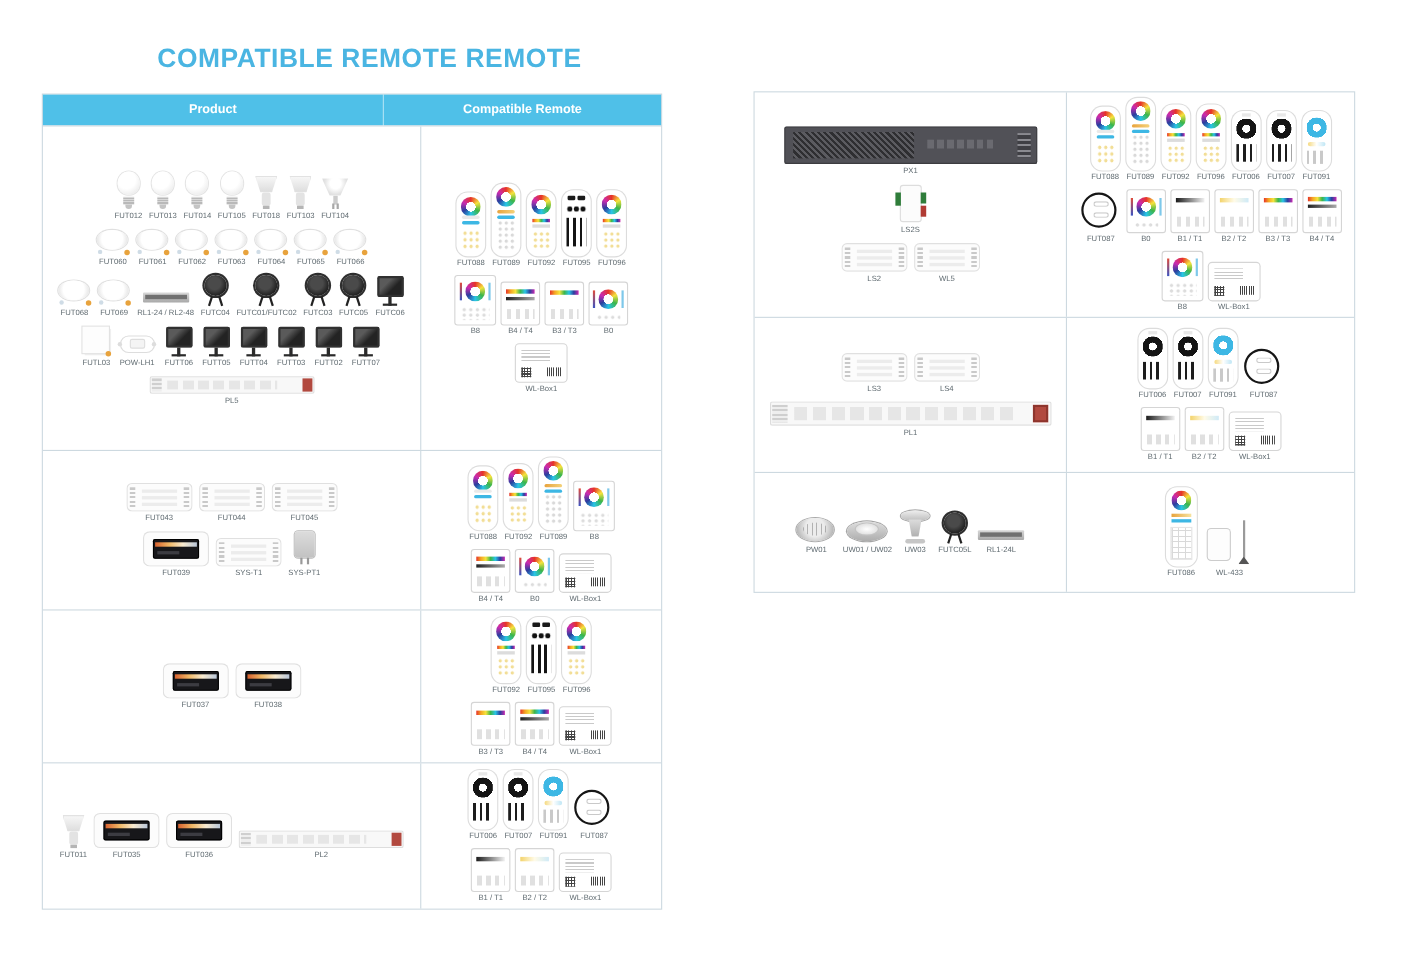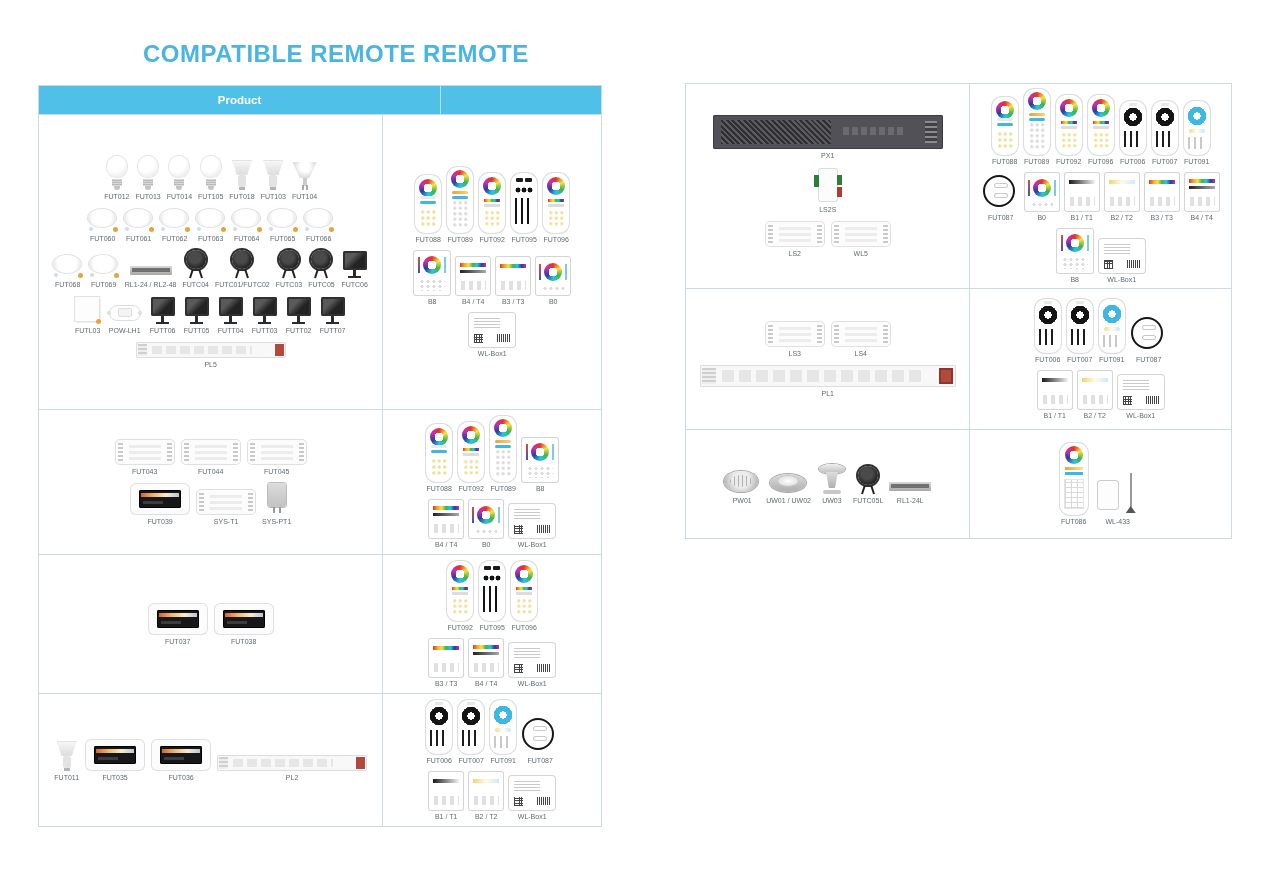--- a/index.html
+++ b/index.html
@@ -11,21 +11,21 @@
              conic-gradient(#e63329,#f5e33d,#3cb54a,#29c5e6,#2b3e9e,#c92bb0,#e63329);
   }
   *{box-sizing:border-box;margin:0;padding:0}
   html,body{width:1280px;height:874px;background:#fff;font-family:"Liberation Sans",sans-serif;overflow:hidden}
   .title{position:absolute;left:143px;top:40px;font-size:24px;font-weight:bold;color:var(--accent);letter-spacing:.5px}
   .table{position:absolute;border:1px solid var(--border);background:#fff}
   .left{left:38px;top:85px;width:564px}
   .right{left:685px;top:83px;width:547px}
   .thead{display:flex;height:28px;background:var(--header-bg);color:var(--header-text);font-weight:bold;font-size:11.5px}
   .th{display:flex;align-items:center;justify-content:center}
-  .left .th.product{width:402px;border-right:1px solid rgba(255,255,255,.55)}
+  .left .th.product{width:310px;border-right:1px solid rgba(255,255,255,.55)}
   .left .th.remote{flex:1}
   .row{display:flex;border-top:1px solid var(--border)}
   .right .row:first-child{border-top:none}
   .left .row:nth-of-type(1){height:295px}
   .left .row:nth-of-type(2){height:145px}
   .left .row:nth-of-type(3){height:139px}
   .left .row:nth-of-type(4){height:133px}
   .right .row:nth-of-type(1){height:204px}
   .right .row:nth-of-type(2){height:141px}
   .right .row:nth-of-type(3){height:109px}
@@ -206,20 +206,21 @@
 </style>
 </head>
 <body>
 
 <div class="sheet">
   <h1 class="title">COMPATIBLE REMOTE REMOTE</h1>
 
   <div class="table left">
     <div class="thead">
       <div class="th product">Product</div>
+      <div class="th remote">Compatible Remote</div>
     </div>
     <div id="left-rows">
         <div class="row">
           <div class="cell products">
             <div class="line">
               <div class="item">
                 <span class="thumb t-bulb">
                   <i></i>
                   <i></i>
                   <i></i>

